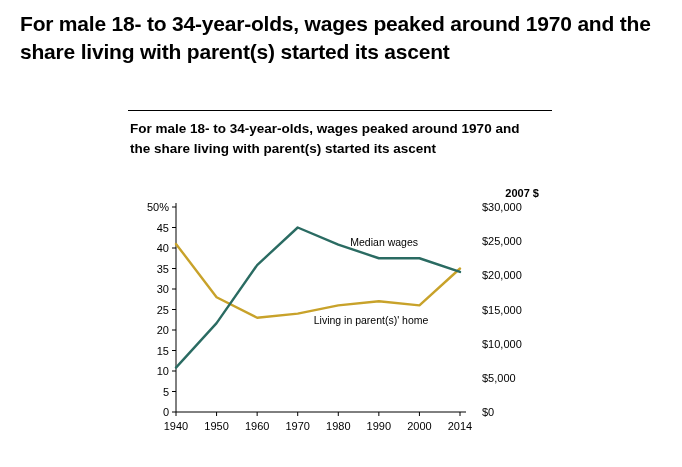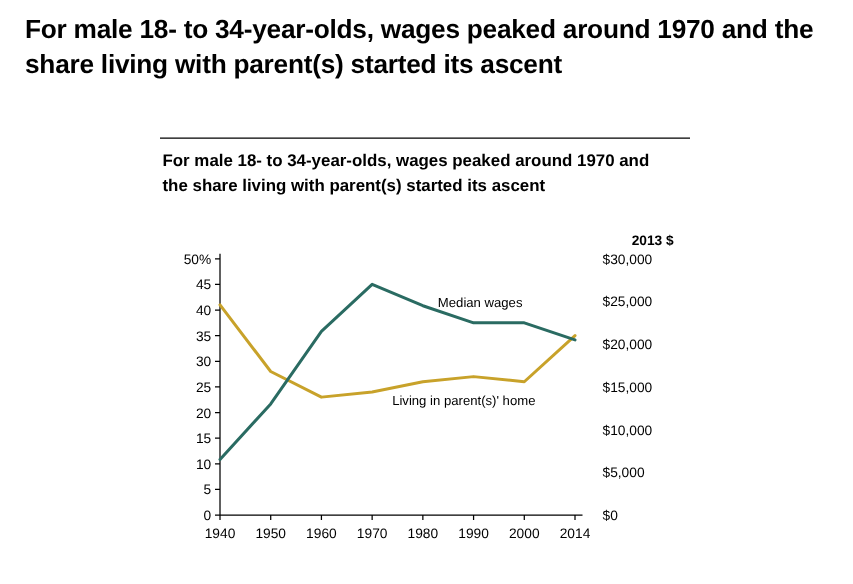--- a/index.html
+++ b/index.html
@@ -85,21 +85,21 @@
 
 <div class="page">
 
   <div class="headline">For male 18- to 34-year-olds, wages peaked around 1970 and the share living with parent(s) started its ascent</div>
 
   <div class="rule"></div>
 
   <div class="subhead">For male 18- to 34-year-olds, wages peaked around 1970 and the share living with parent(s) started its ascent</div>
 
   <div class="chart-wrap">
-    <div class="unit-label">2013 $</div>
+    <div class="unit-label">2007 $</div>
     <svg class="chart" id="chart-svg" width="420" height="265">
         <line x1="46" y1="18" x2="46" y2="227" stroke="#000" stroke-width="1"></line>
         <line x1="46" y1="227" x2="336" y2="227" stroke="#000" stroke-width="1"></line>
         <line x1="42" y1="227" x2="46" y2="227" stroke="#000" stroke-width="1"></line>
         <text x="39" y="231" text-anchor="end" class="tick-text">0</text>
         <line x1="42" y1="206.5" x2="46" y2="206.5" stroke="#000" stroke-width="1"></line>
         <text x="39" y="210.5" text-anchor="end" class="tick-text">5</text>
         <line x1="42" y1="186" x2="46" y2="186" stroke="#000" stroke-width="1"></line>
         <text x="39" y="190" text-anchor="end" class="tick-text">10</text>
         <line x1="42" y1="165.5" x2="46" y2="165.5" stroke="#000" stroke-width="1"></line>

